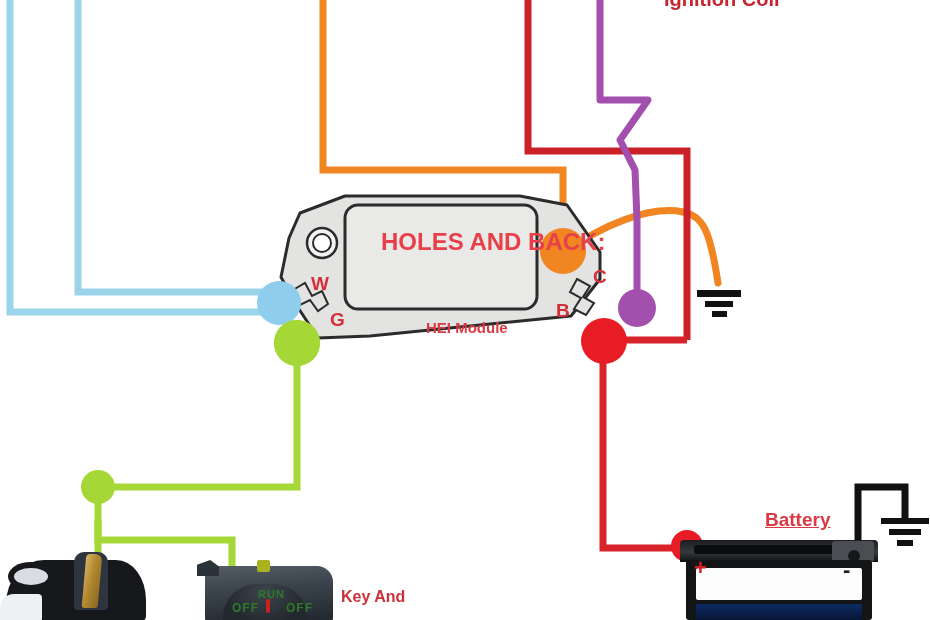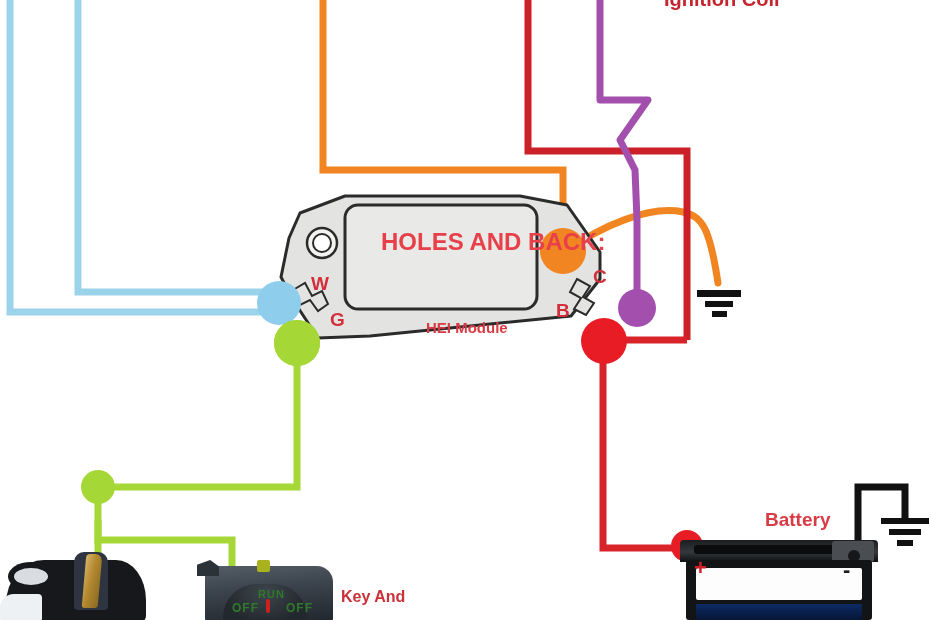--- a/index.html
+++ b/index.html
@@ -41,20 +41,21 @@
     top: 320px;
     font-size: 15px;
     color: #d93a44;
     margin-left: 9px;
   }
   #lbl-battery {
     left: 765px;
     top: 510px;
     font-size: 19px;
     color: #d93a44;
+    text-decoration: underline;
   }
   #lbl-key-and {
     left: 341px;
     top: 589px;
     font-size: 16px;
     color: #cc3039;
   }
   #lbl-holes-back {
     position: absolute;
     left: 353px;

